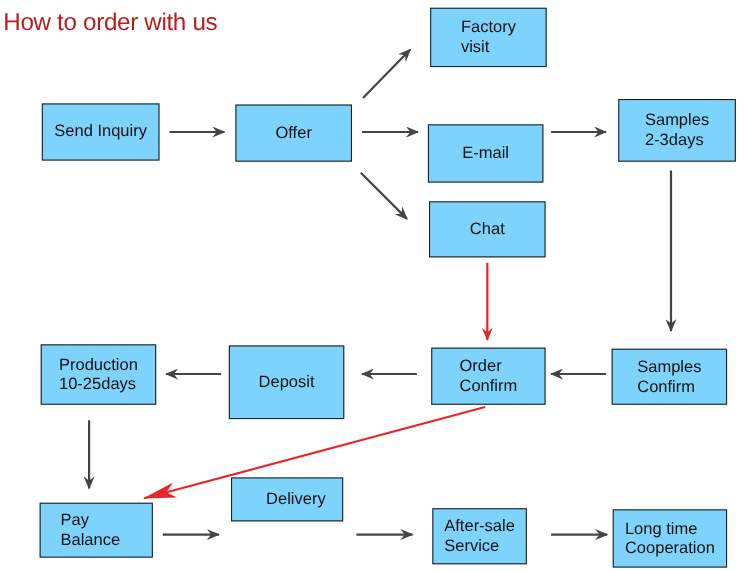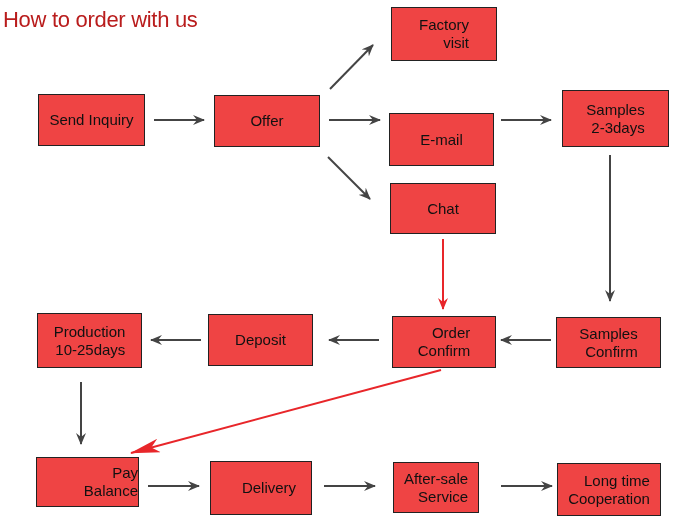--- a/index.html
+++ b/index.html
@@ -1,21 +1,21 @@
 <!DOCTYPE html>
 <html><head>
 <meta charset="utf-8">
 <style>
   html, body { margin: 0; padding: 0; background: #ffffff; }
   body { width: 677px; height: 519px; position: relative; overflow: hidden;
          font-family: "Liberation Sans", sans-serif; color: #111; }
   .title { position: absolute; left: 3px; top: 7px; font-size: 22px; font-weight: normal;
            letter-spacing: -0.3px; color: #b91c1c; margin: 0; }
-  .box { position: absolute; border: 1.2px solid #222; background: #ef4444; box-sizing: border-box;
-         display: flex; align-items: center; justify-content: center; text-align: right;
+  .box { position: absolute; border: 1.2px solid #222; background: #7dd3fc; box-sizing: border-box;
+         display: flex; align-items: center; justify-content: center; text-align: left;
          font-size: 15px; line-height: 18px; white-space: pre-line; color: #111; }
   svg.arrows { position: absolute; left: 0; top: 0; }
 </style>
 </head>
 <body>
 
 <h1 class="title">How to order with us</h1>
 
 <svg class="arrows" width="677" height="519">
   <defs>
@@ -51,21 +51,21 @@
 <div class="box" style="left:391px;top:7px;width:106px;height:54px;">Factory
 visit</div>
 <div class="box" style="left:389px;top:93px;width:105px;height:53px;margin-top:20px;">E-mail</div>
 <div class="box" style="left:390px;top:183px;width:106px;height:51px;">Chat</div>
 <div class="box" style="left:562px;top:90px;width:107px;height:57px;">Samples
 2-3days</div>
 <div class="box" style="left:556px;top:317px;width:105px;height:51px;">Samples
 Confirm</div>
 <div class="box" style="left:392px;top:316px;width:104px;height:52px;">Order
 Confirm</div>
-<div class="box" style="left:208px;top:314px;width:105px;height:52px;">Deposit</div>
+<div class="box" style="left:208px;top:314px;width:105px;height:67px;">Deposit</div>
 <div class="box" style="left:37px;top:313px;width:105px;height:55px;">Production
 10-25days</div>
 <div class="box" style="left:36px;top:457px;width:103px;height:50px;padding-left:18px;">Pay Balance</div>
-<div class="box" style="left:210px;top:461px;width:102px;height:54px;padding-left:16px;">Delivery</div>
+<div class="box" style="left:210px;top:434px;width:102px;height:40px;padding-left:16px;">Delivery</div>
 <div class="box" style="left:393px;top:462px;width:86px;height:51px;">After-sale
 Service</div>
 <div class="box" style="left:557px;top:463px;width:104px;height:53px;">Long time
 Cooperation</div>
 
 </body></html>

